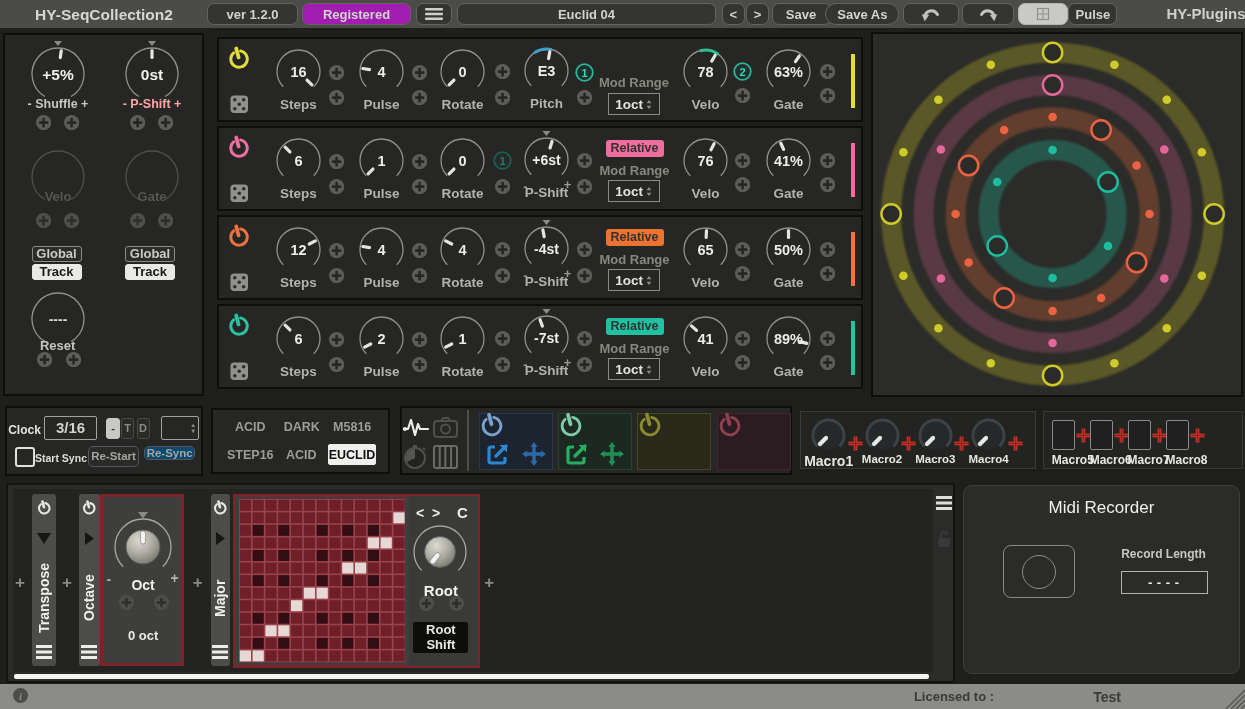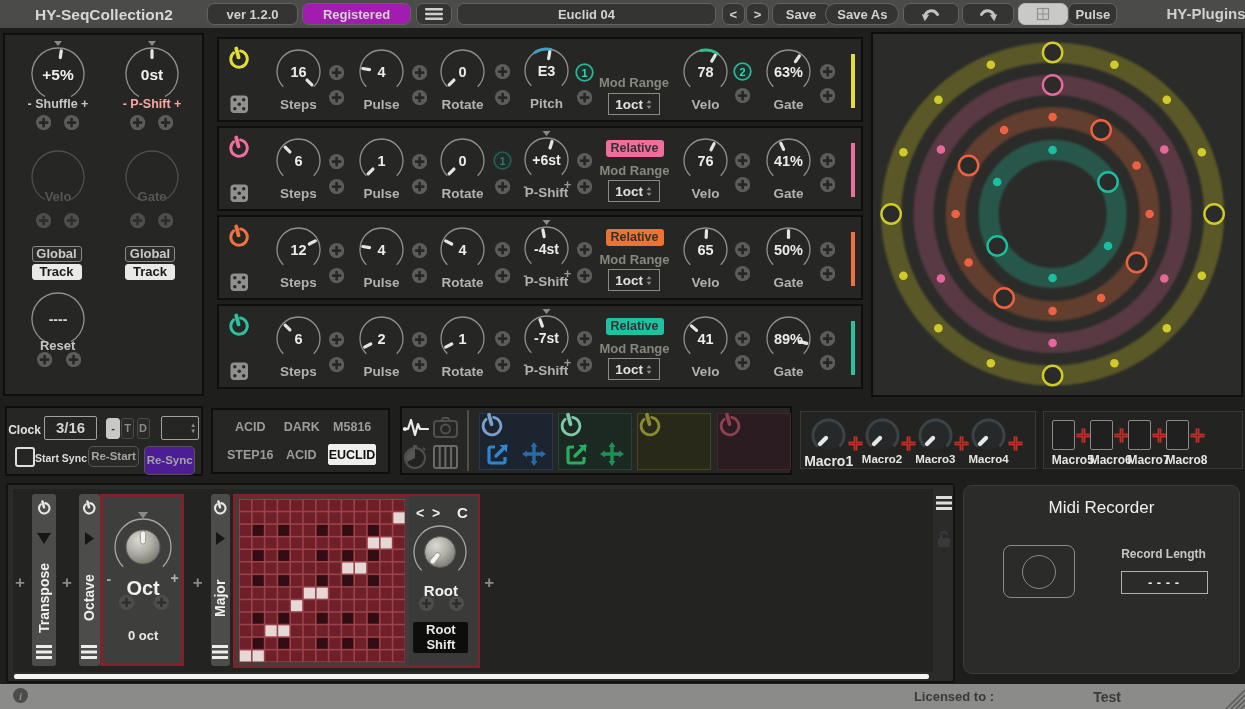--- a/index.html
+++ b/index.html
@@ -661,21 +661,21 @@
 <div style="position:absolute;left:44px;top:416px;width:53px;height:23.5px;background:#262624;border:1.5px solid #a2a2a0;border-radius:2px;display:flex;align-items:center;justify-content:center;font-size:15px;font-weight:bold;color:#d2d2d0;box-sizing:border-box">3/16</div>
 <div style="position:absolute;left:106px;top:417.5px;width:14px;height:21px;background:#c8c8c6;border:1px solid #c8c8c6;border-radius:3px;display:flex;align-items:center;justify-content:center;font-size:11px;font-weight:bold;color:#333;box-sizing:border-box">-</div>
 <div style="position:absolute;left:121px;top:417.5px;width:13px;height:21px;background:#2a2a28;border:1px solid #4a4a48;border-radius:3px;display:flex;align-items:center;justify-content:center;font-size:11px;font-weight:bold;color:#8a8a88;box-sizing:border-box">T</div>
 <div style="position:absolute;left:136.5px;top:417.5px;width:13px;height:21px;background:#2a2a28;border:1px solid #4a4a48;border-radius:3px;display:flex;align-items:center;justify-content:center;font-size:11px;font-weight:bold;color:#8a8a88;box-sizing:border-box">D</div>
 <div style="position:absolute;left:160.5px;top:416px;width:38.5px;height:23.5px;background:#262624;border:1.5px solid #a2a2a0;border-radius:2px"></div>
 <div style="position:absolute;left:77.0px;top:422.5px;width:200px;text-align:right;font-size:12.5px;font-weight:bold;color:#d2d2d0;white-space:nowrap;line-height:1">CH1</div>
 <div style="position:absolute;left:191.5px;top:421.5px;color:#8a8a88;font-size:6.5px;line-height:6px;font-weight:bold">▴<br>▾</div>
 <div style="position:absolute;left:14.7px;top:447px;width:20px;height:19.5px;background:#262624;border:2px solid #e0e0de;border-radius:3px;display:flex;align-items:center;justify-content:center;font-size:13px;font-weight:bold;color:#d2d2d0;box-sizing:border-box"></div>
 <div style="position:absolute;left:-39.0px;top:452.5px;width:200px;text-align:center;font-size:10.5px;font-weight:bold;color:#dededc;white-space:nowrap;line-height:1">Start Sync</div>
 <div style="position:absolute;left:88px;top:445.5px;width:51px;height:21.5px;background:#2a2a28;border:1.5px solid #56565a;border-radius:5px;display:flex;align-items:center;justify-content:center;font-size:11.5px;font-weight:bold;color:#a4a4a2;box-sizing:border-box">Re-Start</div>
-<div style="position:absolute;left:144.2px;top:445.5px;width:51px;height:29px;background:#4c1d95;border:1.5px solid #56565a;border-radius:5px;display:flex;align-items:center;justify-content:center;font-size:11.5px;font-weight:bold;color:#a4a4a2;box-sizing:border-box">Re-Sync</div>
+<div style="position:absolute;left:144.2px;top:445.5px;width:51px;height:14px;background:#0c4a6e;border:1.5px solid #56565a;border-radius:5px;display:flex;align-items:center;justify-content:center;font-size:11.5px;font-weight:bold;color:#a4a4a2;box-sizing:border-box">Re-Sync</div>
 <div class="panel" style="left:211px;top:407.5px;width:179px;height:66.5px"></div>
 <div style="position:absolute;left:150.3px;top:420.5px;width:200px;text-align:center;font-size:12.5px;font-weight:bold;color:#9c9c9a;white-space:nowrap;line-height:1">ACID</div>
 <div style="position:absolute;left:201.7px;top:420.5px;width:200px;text-align:center;font-size:12.5px;font-weight:bold;color:#9c9c9a;white-space:nowrap;line-height:1">DARK</div>
 <div style="position:absolute;left:252.2px;top:420.5px;width:200px;text-align:center;font-size:12.5px;font-weight:bold;color:#9c9c9a;white-space:nowrap;line-height:1">M5816</div>
 <div style="position:absolute;left:150.3px;top:449px;width:200px;text-align:center;font-size:12.5px;font-weight:bold;color:#9c9c9a;white-space:nowrap;line-height:1">STEP16</div>
 <div style="position:absolute;left:201.3px;top:449px;width:200px;text-align:center;font-size:12.5px;font-weight:bold;color:#9c9c9a;white-space:nowrap;line-height:1">ACID</div>
 <div style="position:absolute;left:327.6px;top:443.8px;width:48.8px;height:21.6px;background:#efefed;border:1px solid #efefed;border-radius:2px;display:flex;align-items:center;justify-content:center;font-size:12.5px;font-weight:bold;color:#111;box-sizing:border-box">EUCLID</div>
 <div class="panel" style="left:400px;top:406px;width:392px;height:69px"></div>
 <svg style="position:absolute;left:403px;top:416px;width:26px;height:23px" viewBox="0 0 26 23">
     <path d="M1 13 h4 l3 -9 4 15 3 -11 2 5 h8" fill="none" stroke="#ececea" stroke-width="2.2" stroke-linejoin="round" stroke-linecap="round"></path>
@@ -911,21 +911,21 @@
       </radialGradient>
     </defs>
     <path d="M14.20 53.80 A28.00 28.00 0 1 1 53.80 53.80" fill="none" stroke="#a6a6a4" stroke-width="1.3"></path>
     <circle cx="34" cy="34" r="17" fill="url(#mg143)" stroke="#5a5a58" stroke-width="1"></circle>
     <g transform="rotate(0 34 34)">
       <rect x="31.4" y="18.0" width="5.2" height="13" rx="2.4" fill="#f2f2f0" stroke="#8a8a82" stroke-width="0.8"></rect>
     </g>
   </svg>
 <div style="position:absolute;left:8.900000000000006px;top:572px;width:200px;text-align:center;font-size:14px;font-weight:bold;color:#b2b2b0;white-space:nowrap;line-height:1">-</div>
 <div style="position:absolute;left:74.5px;top:571px;width:200px;text-align:center;font-size:14px;font-weight:bold;color:#b2b2b0;white-space:nowrap;line-height:1">+</div>
-<div style="position:absolute;left:43.099999999999994px;top:577.5px;width:200px;text-align:center;font-size:20px;font-weight:bold;color:#f0f0ee;white-space:nowrap;line-height:1">Oct</div>
+<div style="position:absolute;left:43.099999999999994px;top:577.5px;width:200px;text-align:center;font-size:14px;font-weight:bold;color:#f0f0ee;white-space:nowrap;line-height:1">Oct</div>
 <svg style="position:absolute;left:118.5px;top:595.3px;width:15px;height:15px">
     <circle cx="7.5" cy="7.5" r="7.5" fill="#4e4e4c"></circle>
     <rect x="2.7" y="6.2" width="9.6" height="2.6" rx="1" fill="#2e2e2c"></rect>
     <rect x="6.2" y="2.7" width="2.6" height="9.6" rx="1" fill="#2e2e2c"></rect>
   </svg>
 <svg style="position:absolute;left:154.1px;top:595.3px;width:15px;height:15px">
     <circle cx="7.5" cy="7.5" r="7.5" fill="#4e4e4c"></circle>
     <rect x="2.7" y="6.2" width="9.6" height="2.6" rx="1" fill="#2e2e2c"></rect>
     <rect x="6.2" y="2.7" width="2.6" height="9.6" rx="1" fill="#2e2e2c"></rect>
   </svg>

